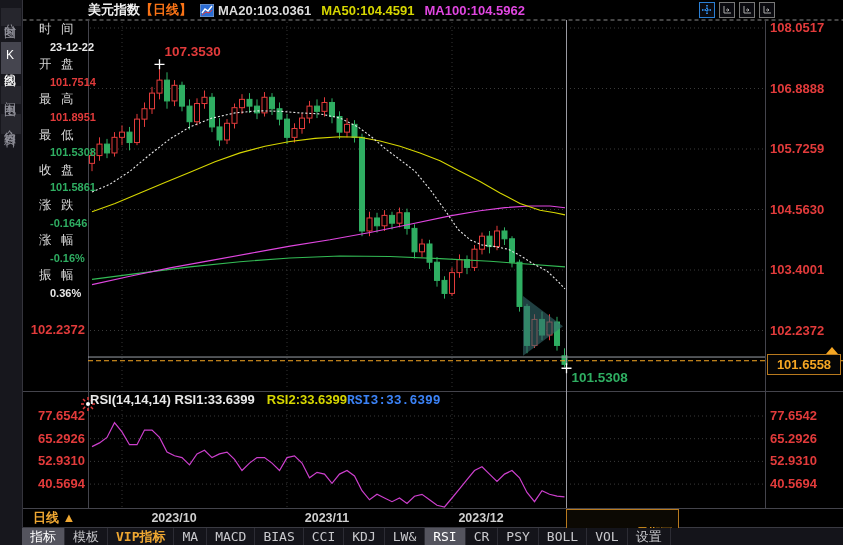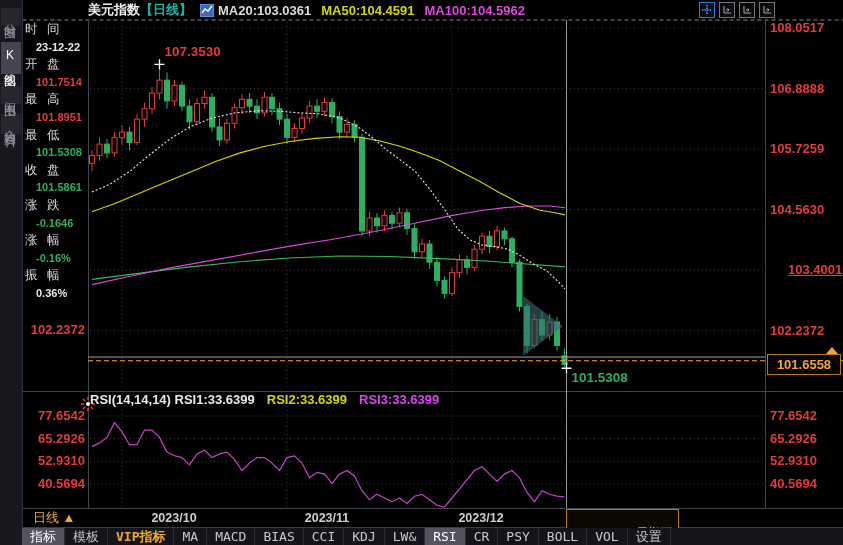--- a/index.html
+++ b/index.html
@@ -3,56 +3,56 @@
 <meta charset="utf-8">
 <style>
   html,body{margin:0;padding:0;background:#000;}
   body{width:843px;height:545px;position:relative;overflow:hidden;
        font-family:"Liberation Sans","DejaVu Sans",sans-serif;color:#ddd;
        -webkit-font-smoothing:none;}
   .abs{position:absolute;}
   
   #topbar{left:24px;top:0;right:0;height:20px;display:flex;align-items:center;font-size:13px;}
   #topbar .title{color:#f0f0f0;font-weight:bold;margin-left:64px;}
-  #topbar .period{color:#14b8a6;font-weight:bold;}
+  #topbar .period{color:#f97316;font-weight:bold;}
   #topbar .chicon{width:14px;height:13px;margin:0 4px 0 8px;display:inline-block;}
   #topbar .map{color:#dcdcdc;margin-right:8px;}
   .mav{font-weight:bold;margin-right:10px;text-align:right;}
   #tools{position:absolute;right:68px;top:2px;display:flex;gap:4px;}
   .tool{width:14px;height:14px;border:1px solid #777;display:flex;align-items:center;justify-content:center;background:#0a0a0f;}
   .tool.active{border-color:#2b7fd4;}
   
   #strip{left:0;top:0;width:22px;height:545px;background:#17171d;border-right:1px solid #34343c;}
   .vtab{writing-mode:vertical-lr;text-orientation:upright;width:20px;margin:0 1px;
         color:#8f8f98;font-size:12px;letter-spacing:2px;text-align:center;
         background:#26262d;padding:6px 0;cursor:pointer;}
   .vtab.active{background:#45454f;color:#fff;}
   #strip .vtab:nth-child(1){margin-top:8px;}
   #strip .vtab:nth-child(2){margin-top:16px;}
   #strip .vtab:nth-child(3){margin-top:12px;}
   #strip .vtab:nth-child(4){margin-top:10px;}
   
-  #infocol{left:23px;top:21px;width:64px;}
+  #infocol{left:37px;top:21px;width:64px;}
   .irow-l{font-size:12.5px;color:#d8d8d8;height:17.6px;line-height:17.6px;padding-left:2px;letter-spacing:3px;}
   .irow-v{font-size:11px;font-weight:bold;height:17.6px;line-height:17.6px;padding-left:13px;}
   #lbl102{left:22px;top:322px;width:63px;text-align:right;color:#e23b3b;font-weight:bold;font-size:13px;}
   
   .ytick{color:#e23b3b;font-weight:bold;font-size:13px;}
   #pricebox{left:767px;top:354px;width:72px;height:19px;border:1px solid #b97a1e;
             color:#f5a623;font-weight:bold;font-size:13px;text-align:center;line-height:19px;background:#050505;}
   #pricearrow{left:826px;top:347px;width:0;height:0;border-left:6px solid transparent;
               border-right:6px solid transparent;border-bottom:7px solid #f5a623;}
   
   #rsihead{left:90px;top:392px;font-size:13px;font-weight:bold;white-space:nowrap;}
-  #rsihead .r1{color:#e8e8e8;} #rsihead .r2{color:#d6d600;margin-left:12px;} #rsihead .r3{color:#d946ef;margin-left:12px;}
+  #rsihead .r1{color:#e8e8e8;} #rsihead .r2{color:#d6d600;margin-left:12px;} #rsihead .r3{color:#3b82f6;font-family:Liberation Mono, monospace;}
   
   #hi-label{color:#e23b3b;font-weight:bold;font-size:13.5px;}
   #lo-label{color:#2fae62;font-weight:bold;font-size:13.5px;}
   
-  #periodbtn{left:33px;top:509px;height:18px;line-height:18px;color:#f0a832;font-weight:normal;font-size:13px;cursor:pointer;text-align:right;}
+  #periodbtn{left:33px;top:509px;height:18px;line-height:18px;color:#f0a832;font-weight:bold;font-size:13px;cursor:pointer;text-align:right;}
   .xlab{top:509px;height:18px;line-height:18px;color:#cfcfcf;font-size:12.5px;font-weight:bold;text-align:center;width:80px;}
   #datebox{left:566px;top:509px;height:15px;line-height:15px;border:1px solid #b97a1e;
            color:#f5a623;font-weight:bold;font-size:12px;padding:16px 6px;background:#0c0903;}
   
   #btabs{left:22px;top:528px;right:0;height:17px;background:#14141a;display:flex;align-items:stretch;
          font-family:"DejaVu Sans Mono","Liberation Mono",monospace;font-size:13px;}
   .btab{padding:1px 8px 0 8px;color:#c8c8cc;border-right:1px solid #2c2c34;white-space:nowrap;cursor:pointer;line-height:16px;}
   .btab.active{background:#54545e;color:#fff;}
   .btab.accent{color:#f0a832;font-weight:bold;}
   svg{display:block;}
@@ -330,21 +330,21 @@
     <div class="btab">PSY</div>
     <div class="btab">BOLL</div>
     <div class="btab">VOL</div>
     <div class="btab">设置</div>
   </div>
 
 <div class="abs ytick" style="left: 770px; top: 20px;">108.0517</div>
 <div class="abs ytick" style="left: 770px; top: 80.5px;">106.8888</div>
 <div class="abs ytick" style="left: 770px; top: 141px;">105.7259</div>
 <div class="abs ytick" style="left: 770px; top: 201.5px;">104.5630</div>
-<div class="abs ytick" style="left: 788px; top: 262px; text-decoration: underline;">103.4001</div>
+<div class="abs ytick" style="left: 770px; top: 262px;">103.4001</div>
 <div class="abs ytick" style="left: 770px; top: 322.5px;">102.2372</div>
 <div class="abs ytick" style="left: 24px; width: 61px; text-align: right; top: 408px;">77.6542</div>
 <div class="abs ytick" style="left: 770px; top: 408px;">77.6542</div>
 <div class="abs ytick" style="left: 24px; width: 61px; text-align: right; top: 430.7px;">65.2926</div>
 <div class="abs ytick" style="left: 770px; top: 430.7px;">65.2926</div>
 <div class="abs ytick" style="left: 24px; width: 61px; text-align: right; top: 453.4px;">52.9310</div>
 <div class="abs ytick" style="left: 770px; top: 453.4px;">52.9310</div>
 <div class="abs ytick" style="left: 24px; width: 61px; text-align: right; top: 476.1px;">40.5694</div>
 <div class="abs ytick" style="left: 770px; top: 476.1px;">40.5694</div>
 <div class="abs xlab" style="left: 134px;">2023/10</div>

